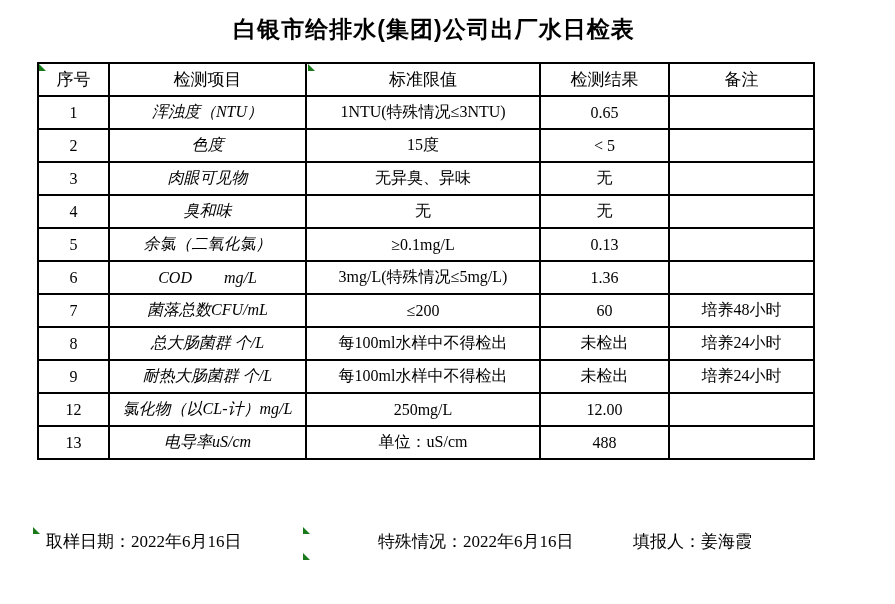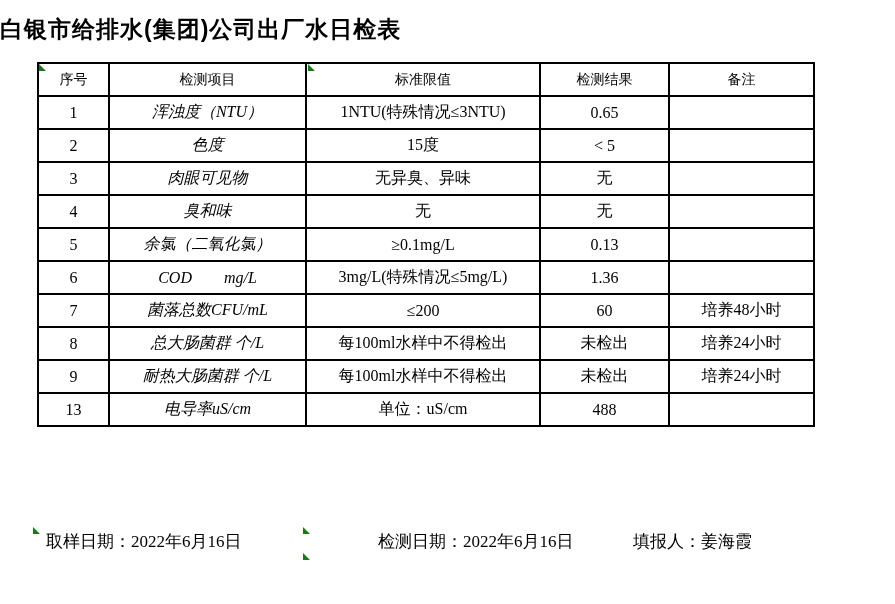--- a/index.html
+++ b/index.html
@@ -8,21 +8,21 @@
     background: #ffffff;
     position: relative;
     font-family: "Liberation Serif", "DejaVu Serif", serif;
     color: #000000;
     overflow: hidden;
   }
   .title {
     position: absolute;
     top: 14px; left: 0; width: 868px;
     margin: 0;
-    text-align: left;
+    text-align: center;
     font-size: 23px;
     font-weight: bold;
     letter-spacing: 1px;
     font-family: "Liberation Sans", "DejaVu Sans", sans-serif;
   }
   table.sheet {
     position: absolute;
     left: 37px; top: 62px;
     width: 776px;
     border-collapse: collapse;
@@ -31,21 +31,21 @@
   .sheet th, .sheet td {
     border: 2px solid #000000;
     height: 31px;
     padding: 0 2px;
     text-align: center;
     vertical-align: middle;
     font-weight: normal;
     font-size: 16px;
     overflow: hidden;
   }
-  .sheet th { font-size: 14px; }
+  .sheet th { font-size: 17px; }
   .col-no     { width: 71px; }
   .col-item   { width: 197px; }
   .col-limit  { width: 234px; }
   .col-result { width: 129px; }
   .col-remark { width: 145px; }
   .cell-item  { white-space: pre; font-style: italic; }
   .footer-label {
     position: absolute;
     font-size: 17px;
     white-space: nowrap;
@@ -147,31 +147,38 @@
           <td class="cell-remark">培养24小时</td>
         </tr>
         <tr>
           <td class="cell-index">9</td>
           <td class="cell-item">耐热大肠菌群 个/L</td>
           <td class="cell-limit">每100ml水样中不得检出</td>
           <td class="cell-result">未检出</td>
           <td class="cell-remark">培养24小时</td>
         </tr>
         <tr>
+          <td class="cell-index">12</td>
+          <td class="cell-item">氯化物（以CL-计）mg/L</td>
+          <td class="cell-limit">250mg/L</td>
+          <td class="cell-result">12.00</td>
+          <td class="cell-remark"></td>
+        </tr>
+        <tr>
           <td class="cell-index">13</td>
           <td class="cell-item">电导率uS/cm</td>
           <td class="cell-limit">单位：uS/cm</td>
           <td class="cell-result">488</td>
           <td class="cell-remark"></td>
         </tr>
       </tbody>
   </table>
 
   <div class="footer-label f-sampling">取样日期：2022年6月16日</div>
-  <div class="footer-label f-test">检测日期：2022年6月16日</div>
+  <div class="footer-label f-test">特殊情况：2022年6月16日</div>
   <div class="footer-label f-reporter">填报人：姜海霞</div>
 
   <span class="marker m1" style="background: rgb(26, 122, 26);"></span>
   <span class="marker m2" style="background: rgb(26, 122, 26);"></span>
   <span class="marker m3" style="background: rgb(26, 122, 26);"></span>
   <span class="marker m4" style="background: rgb(26, 122, 26);"></span>
   <span class="marker m5" style="background: rgb(26, 122, 26);"></span>
 
 </div>
 

